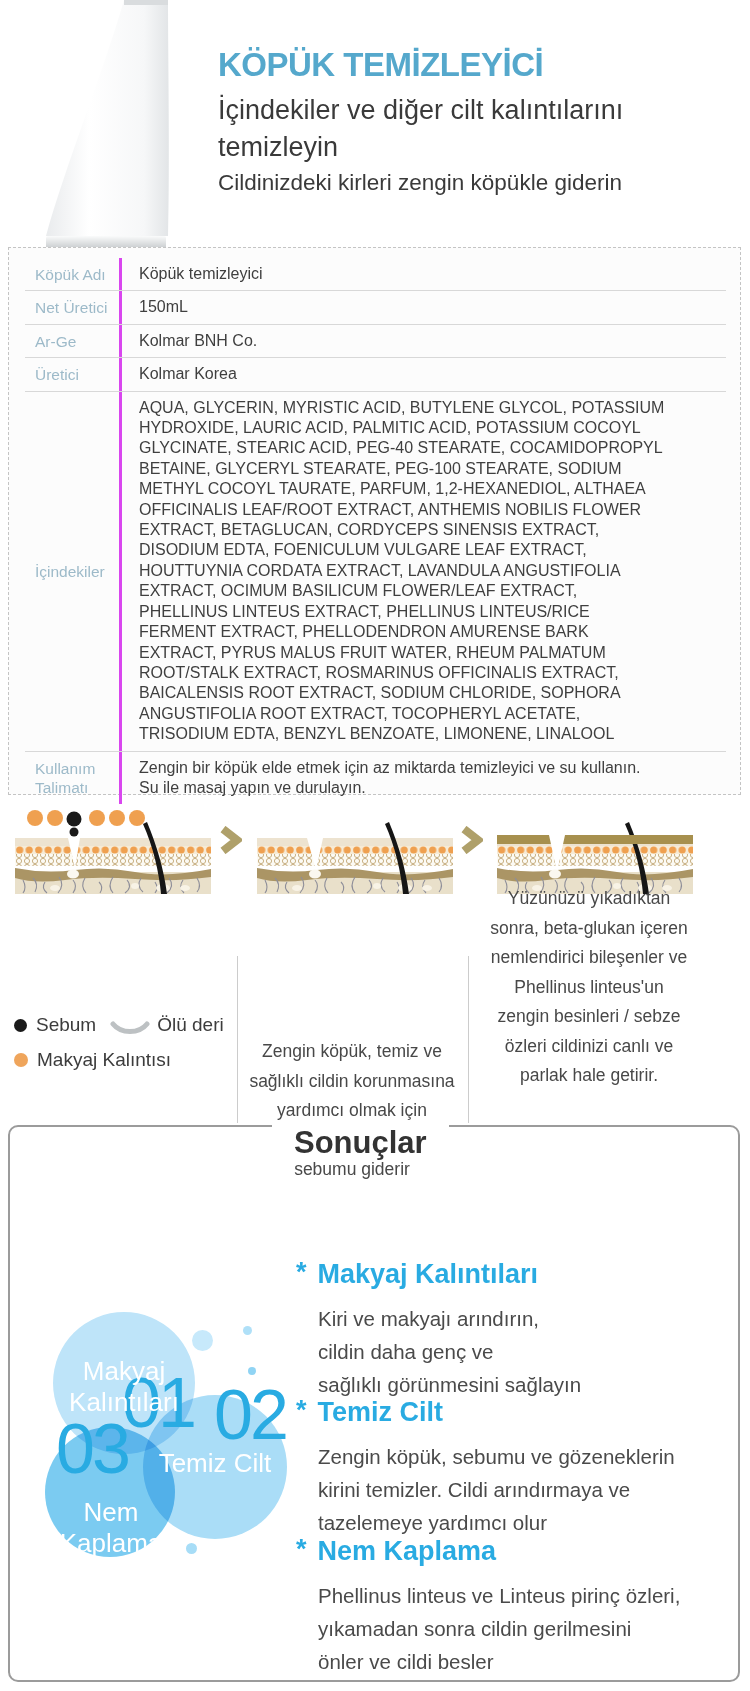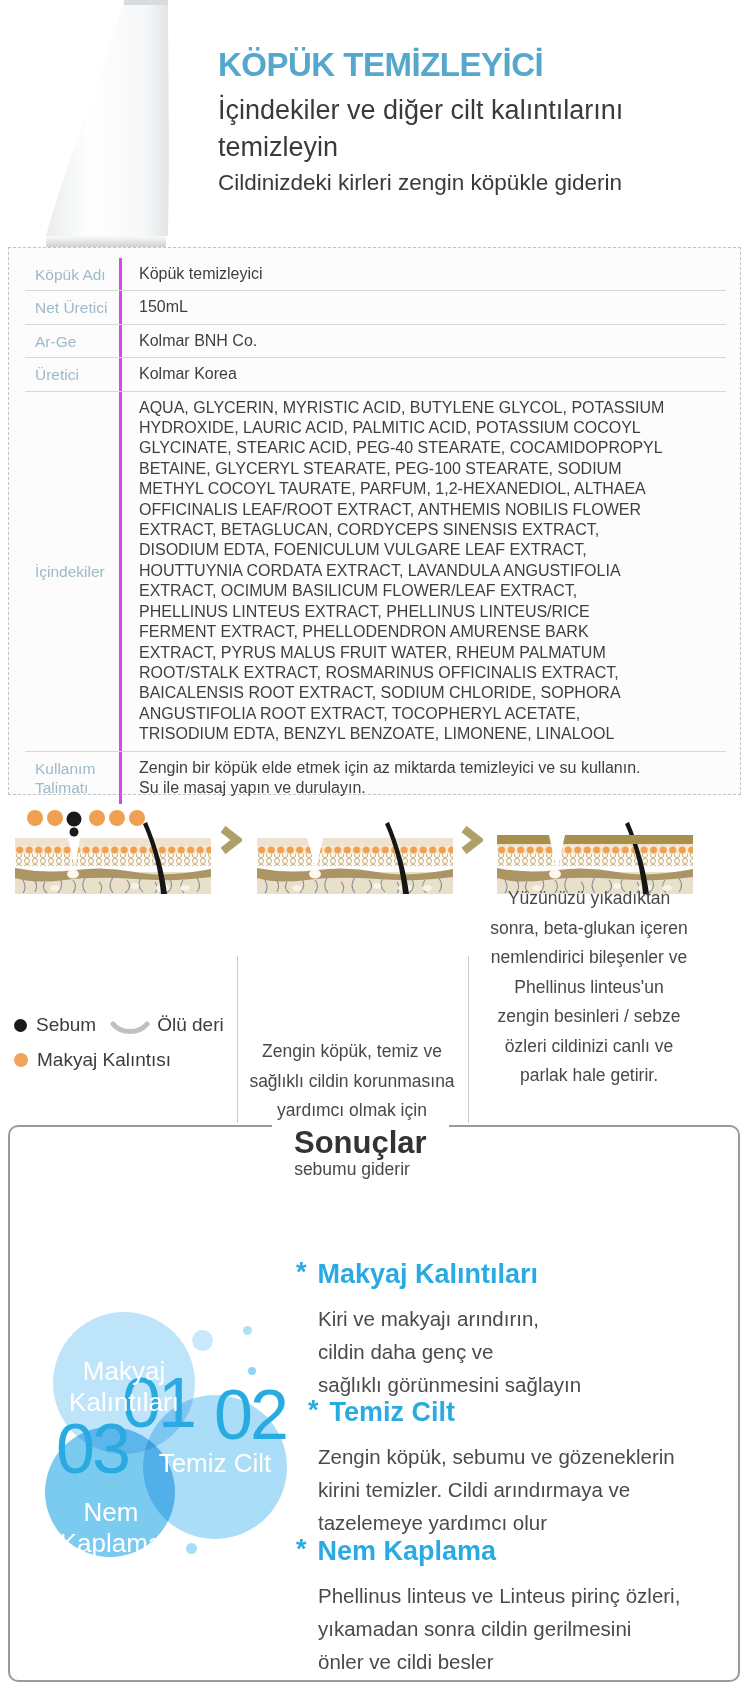--- a/index.html
+++ b/index.html
@@ -66,21 +66,21 @@
   .mini { border-radius:50%; }
   .m1 { left:192px; top:1330px; width:21px; height:21px; background:#c7e9fb; }
   .m2 { left:243px; top:1326px; width:9px;  height:9px;  background:#afe0f8; }
   .m3 { left:248px; top:1367px; width:8px;  height:8px;  background:#90d4f4; }
   .m4 { left:186px; top:1543px; width:11px; height:11px; background:#a7ddf7; }
 
   .res-head { font-size:27px; font-weight:bold; color:#29abe2; }
   .res-head .mark { margin-right:11px; position:relative; top:-2px; }
   .res-text { font-size:20.5px; line-height:33px; color:#4a4a4a; width:420px; }
   .rh1 { left:296px; top:1259px; } .rt1 { left:318px; top:1302px; }
-  .rh2 { left:296px; top:1397px;margin-left:12px; } .rt2 { left:318px; top:1440px; }
+  .rh2 { left:296px; top:1397px; } .rt2 { left:318px; top:1440px; }
   .rh3 { left:296px; top:1536px; } .rt3 { left:318px; top:1579px; }
 </style>
 </head>
 <body>
 
 <svg width="0" height="0" style="position:absolute" aria-hidden="true">
   <defs>
     <pattern id="odots" width="9.5" height="8" patternUnits="userSpaceOnUse">
       <circle cx="4.7" cy="4" r="3.6" fill="#efa050"></circle>
     </pattern>

